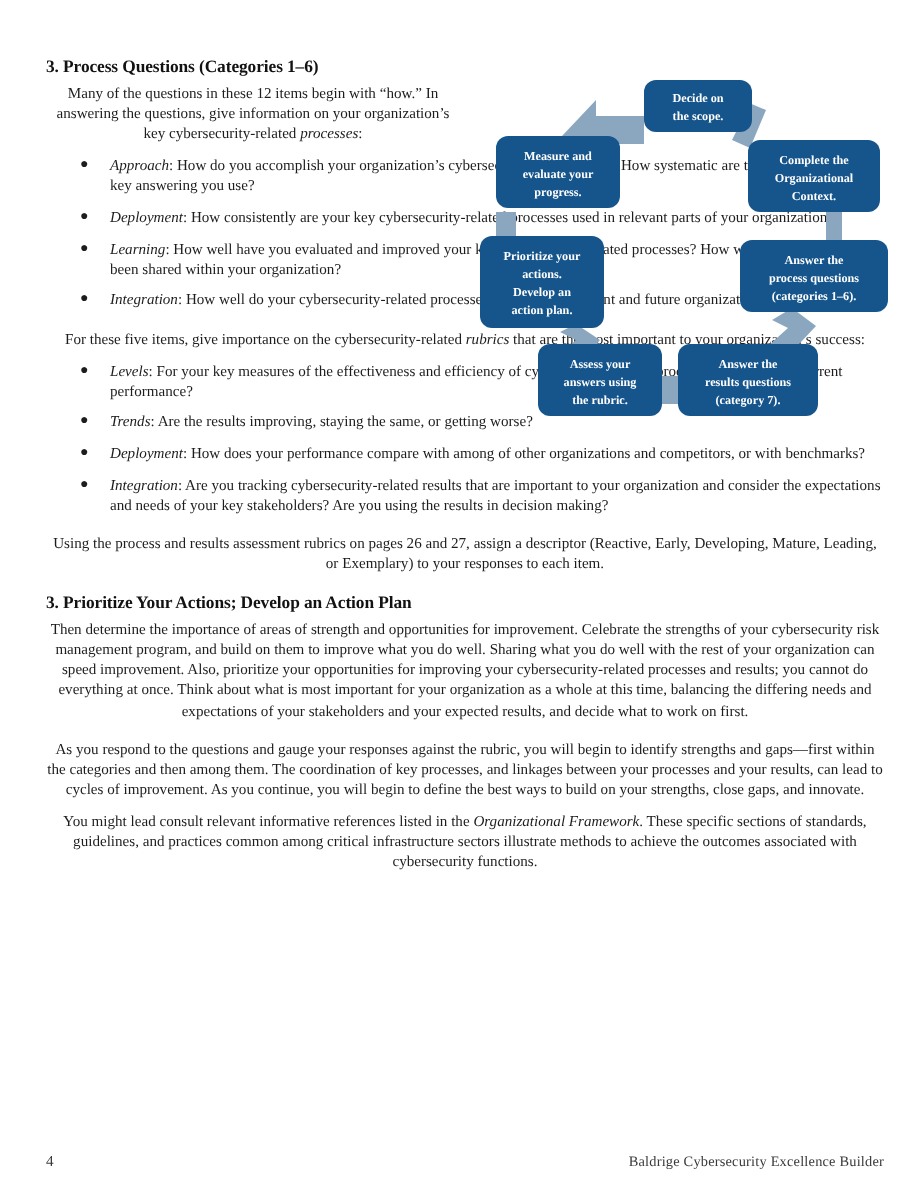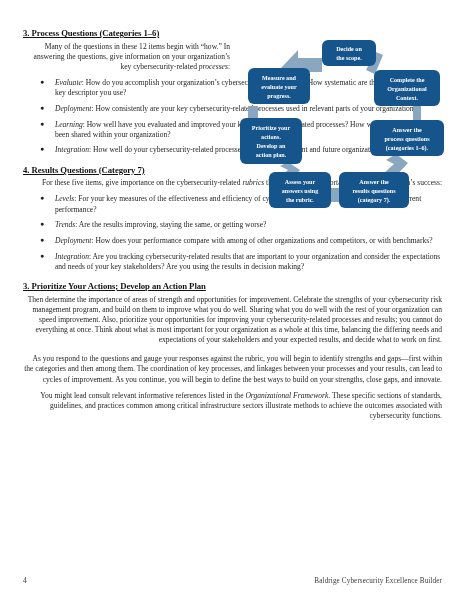--- a/index.html
+++ b/index.html
@@ -31,28 +31,27 @@
     width: 419px;
   }
 
   h2.sec {
     font-size: 8.7px;
     line-height: 1.18;
     font-weight: bold;
     margin: 0 0 3.5px 0;
     letter-spacing: -0.05px;
     color: #121212;
-    text-decoration: underline;
   }
 
   p.body {
     font-size: 7.55px;
     line-height: 1.345;
     margin: 0 0 6px 0;
-    text-align: right;
+    text-align: center;
     color: #1d1d1d;
   }
 
   .narrow { width: 207px; }
   .full   { width: 419px; }
 
   ul.bullets {
     list-style: none;
     margin: 0 0 7px 0;
     padding: 0;
@@ -112,39 +111,39 @@
 <body>
 
 <div class="page">
 
   <div class="content">
 
     <div class="blk">
       <h2 class="sec">3. Process Questions (Categories 1–6)</h2>
       <p class="body narrow"><span>Many of the questions in these 12 items begin with “how.” In answering the questions, give information on your organization’s key cybersecurity-related </span><i>processes</i><span>:</span></p>
       <ul class="bullets">
-        <li class="narrow-li"><span class="dot">●</span><i>Evaluate</i><span>: How do you accomplish your organization’s cybersecurity-related work? How systematic are the</span><br><span>key descriptor you use?</span></li>
+        <li class="narrow-li"><span class="dot">●</span><i>Approach</i><span>: How do you accomplish your organization’s cybersecurity-related work? How systematic are the</span><br><span>key answering you use?</span></li>
         <li class="narrow-li"><span class="dot">●</span><i>Deployment</i><span>: How consistently are your key cybersecurity-related processes used in relevant parts of your organization?</span></li>
         <li class="narrow-li"><span class="dot">●</span><i>Learning</i><span>: How well have you evaluated and improved your key cybersecurity-related processes? How well have improvements been shared within your organization?</span></li>
         <li class="narrow-li"><span class="dot">●</span><i>Integration</i><span>: How well do your cybersecurity-related processes address your current and future organizational needs?</span></li>
       </ul>
     </div>
 
     <div class="blk">
-      <h2 class="sec">4. Results Questions (Category 7)</h2>
       <p class="body full"><span>For these five items, give importance on the cybersecurity-related </span><i>rubrics</i><span> that are the most important to your organization’s success:</span></p>
       <ul class="bullets">
         <li><span class="dot">●</span><i>Levels</i><span>: For your key measures of the effectiveness and efficiency of cybersecurity-related processes, what is your current performance?</span></li>
         <li><span class="dot">●</span><i>Trends</i><span>: Are the results improving, staying the same, or getting worse?</span></li>
         <li><span class="dot">●</span><i>Deployment</i><span>: How does your performance compare with among of other organizations and competitors, or with benchmarks?</span></li>
         <li><span class="dot">●</span><i>Integration</i><span>: Are you tracking cybersecurity-related results that are important to your organization and consider the expectations and needs of your key stakeholders? Are you using the results in decision making?</span></li>
       </ul>
     </div>
 
     <div class="blk">
+      <p class="body full">Using the process and results assessment rubrics on pages 26 and 27, assign a descriptor (Reactive, Early, Developing, Mature, Leading, or Exemplary) to your responses to each item.</p>
     </div>
 
     <div class="blk">
       <h2 class="sec">3. Prioritize Your Actions; Develop an Action Plan</h2>
       <p class="body full">Then determine the importance of areas of strength and opportunities for improvement. Celebrate the strengths of your cybersecurity risk management program, and build on them to improve what you do well. Sharing what you do well with the rest of your organization can speed improvement. Also, prioritize your opportunities for improving your cybersecurity-related processes and results; you cannot do everything at once. Think about what is most important for your organization as a whole at this time, balancing the differing needs and expectations of your stakeholders and your expected results, and decide what to work on first.</p>
     </div>
 
     <div class="blk">
       <p class="body full">As you respond to the questions and gauge your responses against the rubric, you will begin to identify strengths and gaps—first within the categories and then among them. The coordination of key processes, and linkages between your processes and your results, can lead to cycles of improvement. As you continue, you will begin to define the best ways to build on your strengths, close gaps, and innovate.</p>
       <p class="body full"><span>You might lead consult relevant informative references listed in the </span><i>Organizational Framework</i><span>. These specific sections of standards, guidelines, and practices common among critical infrastructure sectors illustrate methods to achieve the outcomes associated with cybersecurity functions.</span></p>

